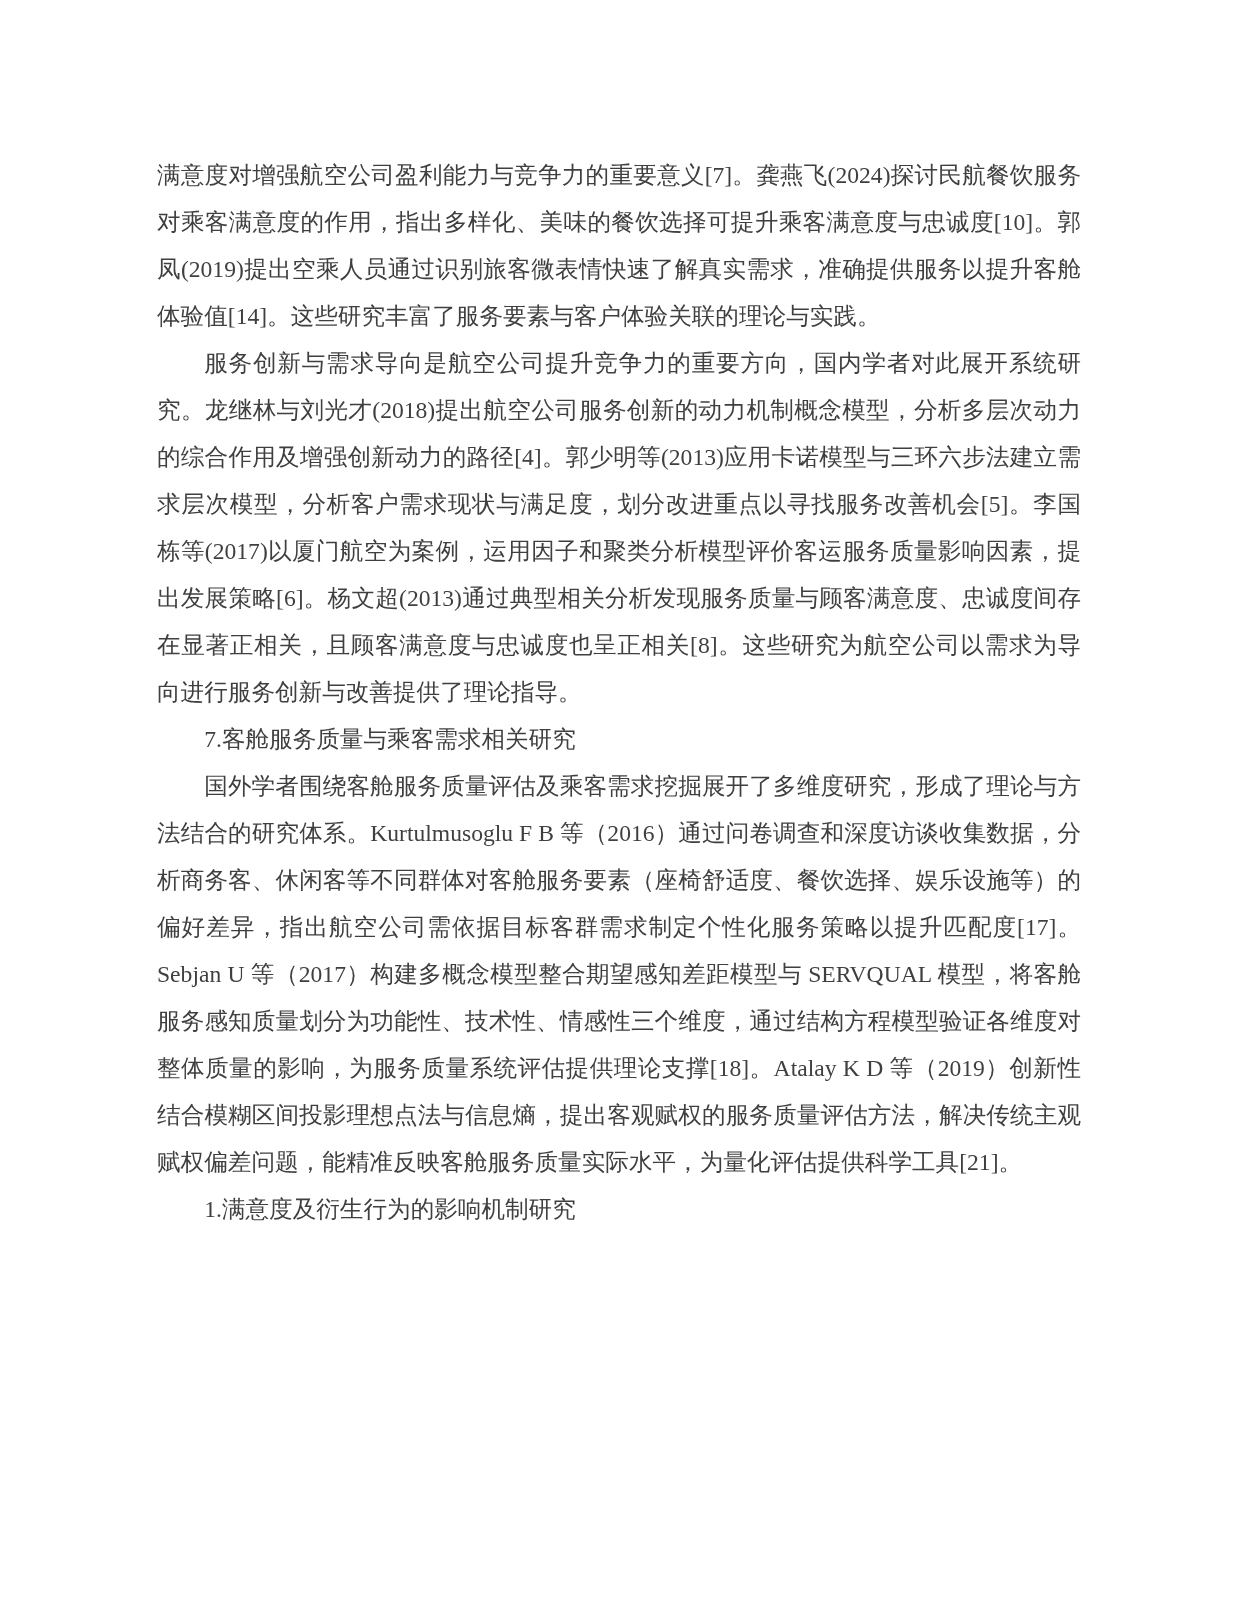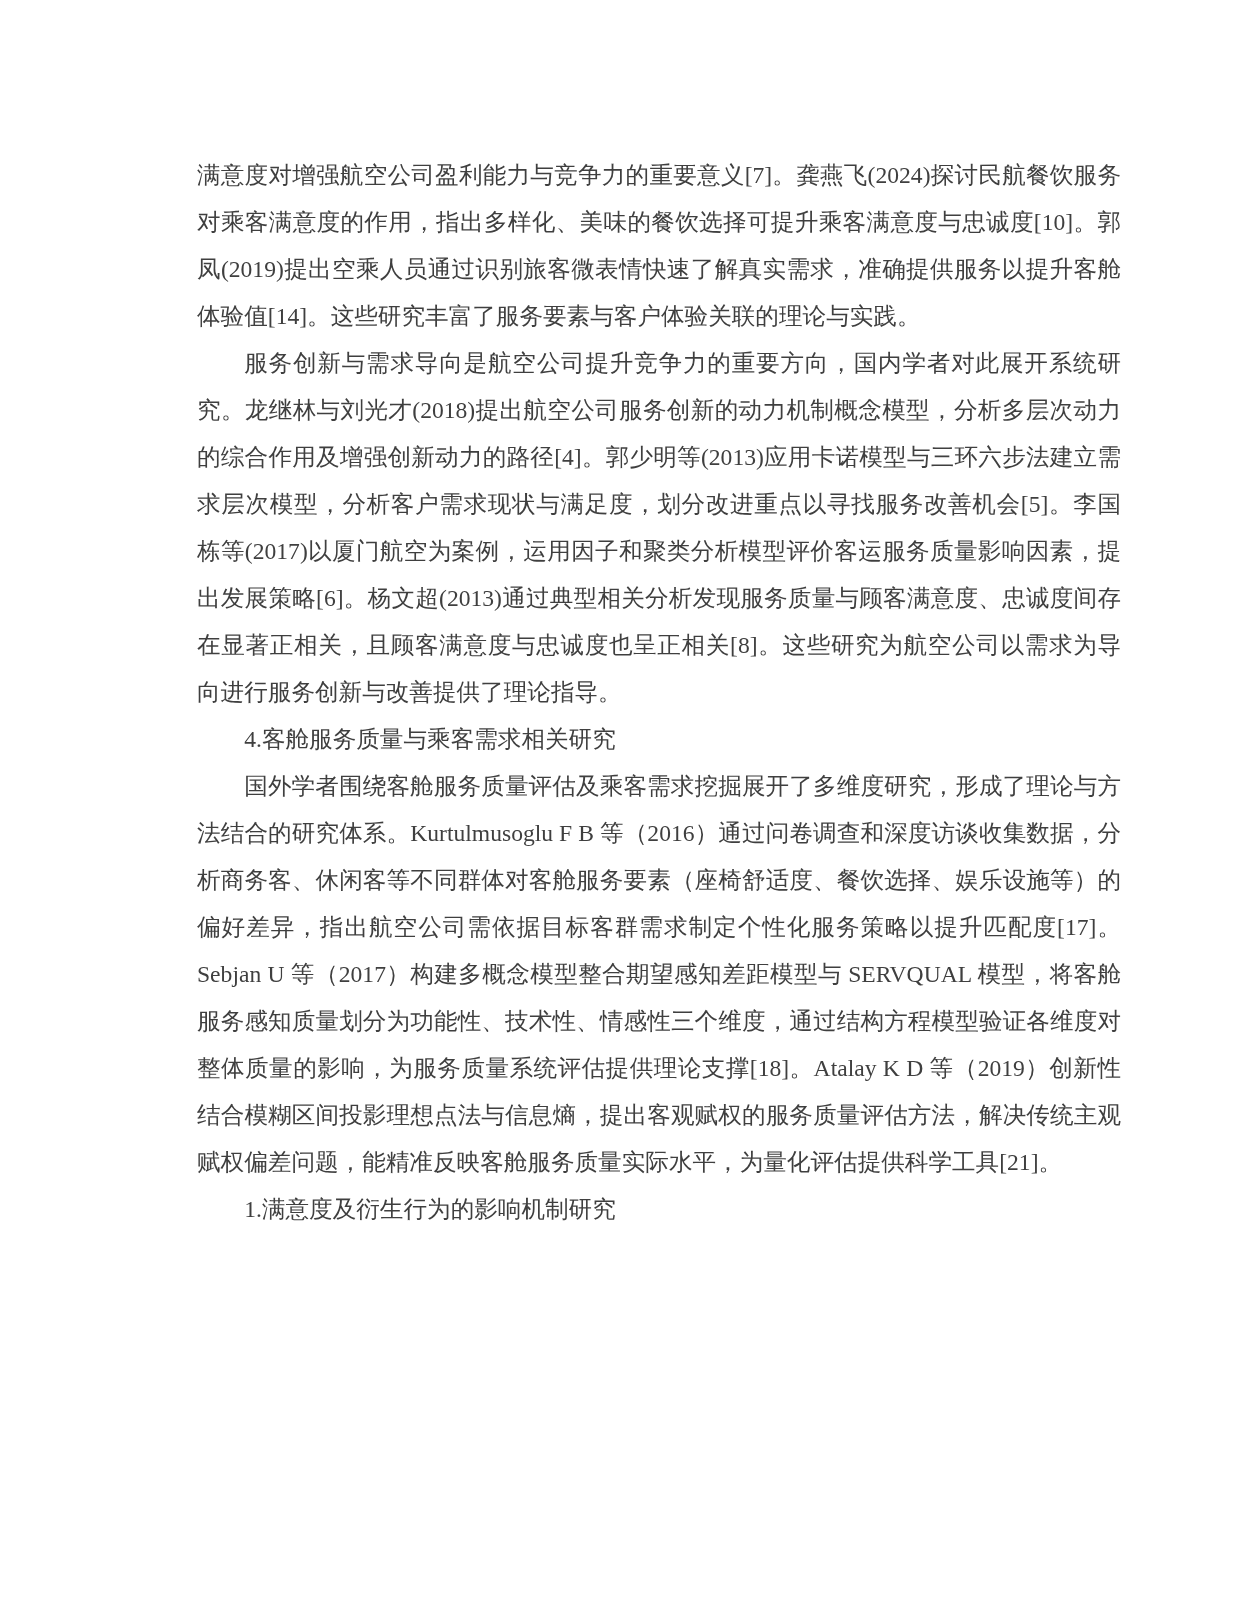--- a/index.html
+++ b/index.html
@@ -20,21 +20,20 @@
     top: 0;
     width: 1255px;
     height: 1614px;
     background: #ffffff;
   }
   .text-block {
     position: absolute;
     left: 157px;
     top: 152px;
     width: 924px;
-    margin-left: 40px;
   }
   p.para {
     margin: 0;
     padding: 0;
     font-size: 23.6px;
     line-height: 47px;
     color: #3f3f3f;
     text-align: justify;
     text-justify: inter-ideograph;
     word-break: normal;
@@ -43,17 +42,17 @@
     text-indent: 2em;
   }
 </style>
 </head>
 <body>
 
 <div class="page">
   <div class="text-block">
     <p class="para">满意度对增强航空公司盈利能力与竞争力的重要意义[7]。龚燕飞(2024)探讨民航餐饮服务对乘客满意度的作用，指出多样化、美味的餐饮选择可提升乘客满意度与忠诚度[10]。郭凤(2019)提出空乘人员通过识别旅客微表情快速了解真实需求，准确提供服务以提升客舱体验值[14]。这些研究丰富了服务要素与客户体验关联的理论与实践。</p>
     <p class="para indent">服务创新与需求导向是航空公司提升竞争力的重要方向，国内学者对此展开系统研究。龙继林与刘光才(2018)提出航空公司服务创新的动力机制概念模型，分析多层次动力的综合作用及增强创新动力的路径[4]。郭少明等(2013)应用卡诺模型与三环六步法建立需求层次模型，分析客户需求现状与满足度，划分改进重点以寻找服务改善机会[5]。李国栋等(2017)以厦门航空为案例，运用因子和聚类分析模型评价客运服务质量影响因素，提出发展策略[6]。杨文超(2013)通过典型相关分析发现服务质量与顾客满意度、忠诚度间存在显著正相关，且顾客满意度与忠诚度也呈正相关[8]。这些研究为航空公司以需求为导向进行服务创新与改善提供了理论指导。</p>
-    <p class="para indent">4.客舱服务质量与乘客需求相关研究</p>
+    <p class="para indent">7.客舱服务质量与乘客需求相关研究</p>
     <p class="para indent">国外学者围绕客舱服务质量评估及乘客需求挖掘展开了多维度研究，形成了理论与方法结合的研究体系。Kurtulmusoglu F B 等（2016）通过问卷调查和深度访谈收集数据，分析商务客、休闲客等不同群体对客舱服务要素（座椅舒适度、餐饮选择、娱乐设施等）的偏好差异，指出航空公司需依据目标客群需求制定个性化服务策略以提升匹配度[17]。Sebjan U 等（2017）构建多概念模型整合期望感知差距模型与 SERVQUAL 模型，将客舱服务感知质量划分为功能性、技术性、情感性三个维度，通过结构方程模型验证各维度对整体质量的影响，为服务质量系统评估提供理论支撑[18]。Atalay K D 等（2019）创新性结合模糊区间投影理想点法与信息熵，提出客观赋权的服务质量评估方法，解决传统主观赋权偏差问题，能精准反映客舱服务质量实际水平，为量化评估提供科学工具[21]。</p>
     <p class="para indent">1.满意度及衍生行为的影响机制研究</p>
   </div>
 </div>
 
 </body></html>

